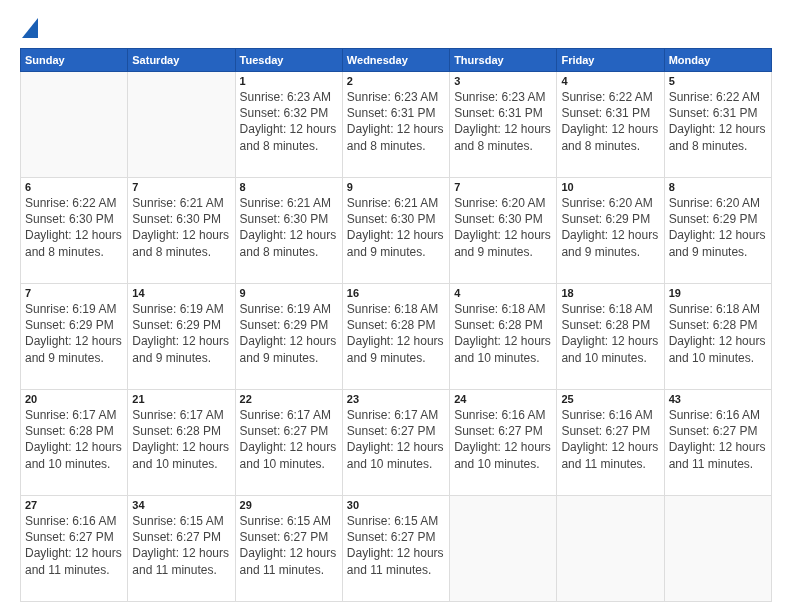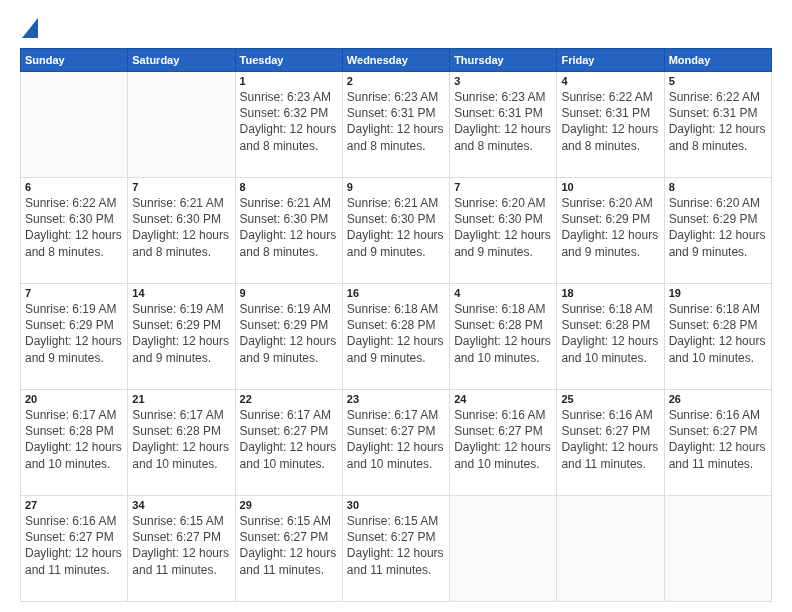--- a/index.html
+++ b/index.html
@@ -284,21 +284,21 @@
 Sunset: 6:27 PM
 Daylight: 12 hours and 10 minutes.</div>
           </td>
           <td>
             <span class="day-num">25</span>
             <div class="day-info" style="white-space: pre-line;">Sunrise: 6:16 AM
 Sunset: 6:27 PM
 Daylight: 12 hours and 11 minutes.</div>
           </td>
           <td>
-            <span class="day-num">26</span>
+            <span class="day-num">43</span>
             <div class="day-info" style="white-space: pre-line;">Sunrise: 6:16 AM
 Sunset: 6:27 PM
 Daylight: 12 hours and 11 minutes.</div>
           </td>
         </tr>
         <tr>
           <td>
             <span class="day-num">27</span>
             <div class="day-info" style="white-space: pre-line;">Sunrise: 6:16 AM
 Sunset: 6:27 PM

